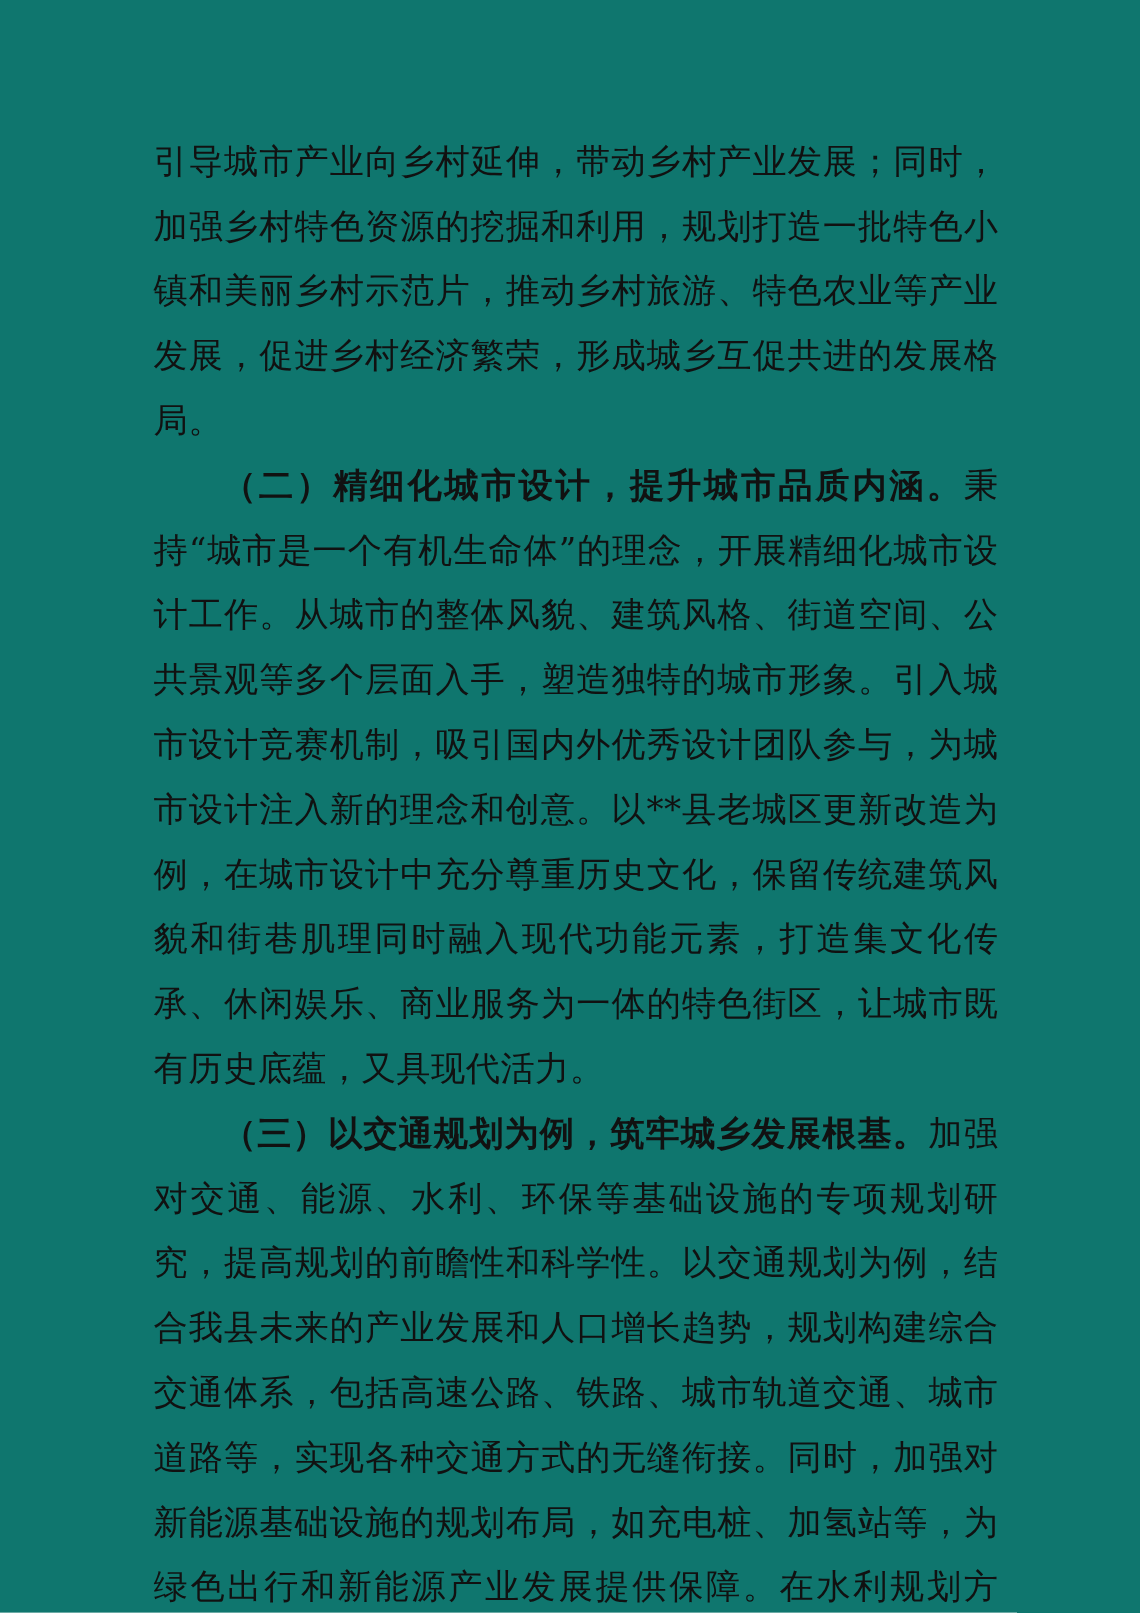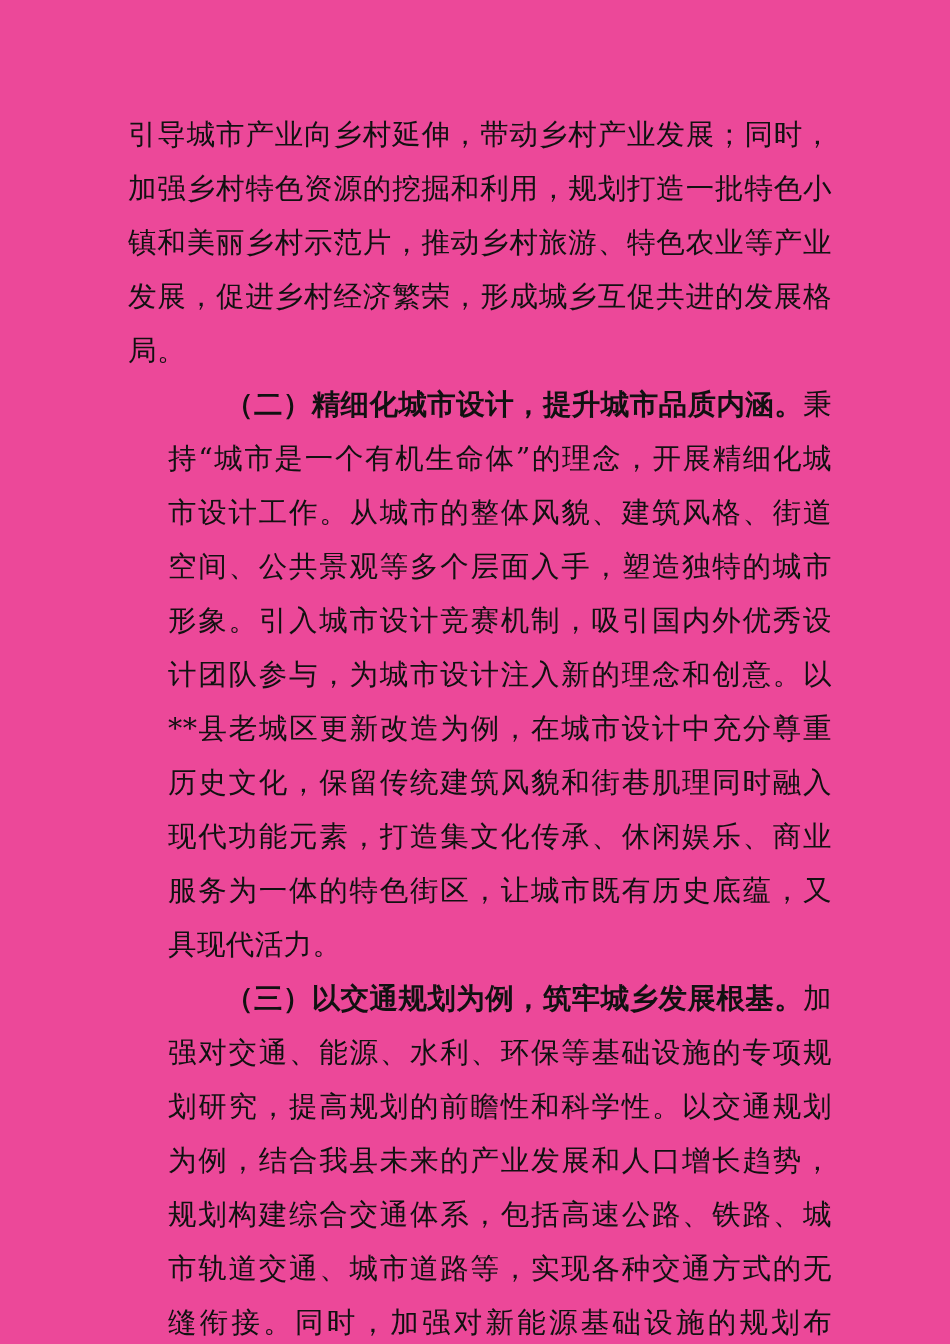--- a/index.html
+++ b/index.html
@@ -12,37 +12,36 @@
     height: 1344px;
     font-family: "DejaVu Serif", "Liberation Serif", serif;
     color: #000000;
   }
   .page {
     position: relative;
     width: 950px;
     height: 1344px;
     box-sizing: border-box;
     padding: 108px 118px 60px 128px;
-    background: #ec4899;
+    background: #0f766e;
   }
   .doc-body {
     font-size: 28.5px;
     line-height: 54px;
     text-align: justify;
     text-justify: inter-ideograph;
     letter-spacing: 0.4px;
     color: #111111;
   }
   p.para {
     margin: 0;
     text-indent: 0;
   }
   p.para.indent {
     text-indent: 2em;
-    margin-left: 40px;
   }
   .heading-run {
     font-family: "DejaVu Sans", "Liberation Sans", sans-serif;
     font-weight: bold;
     letter-spacing: 0.2px;
   }
 </style>
 </head>
 <body>
 

